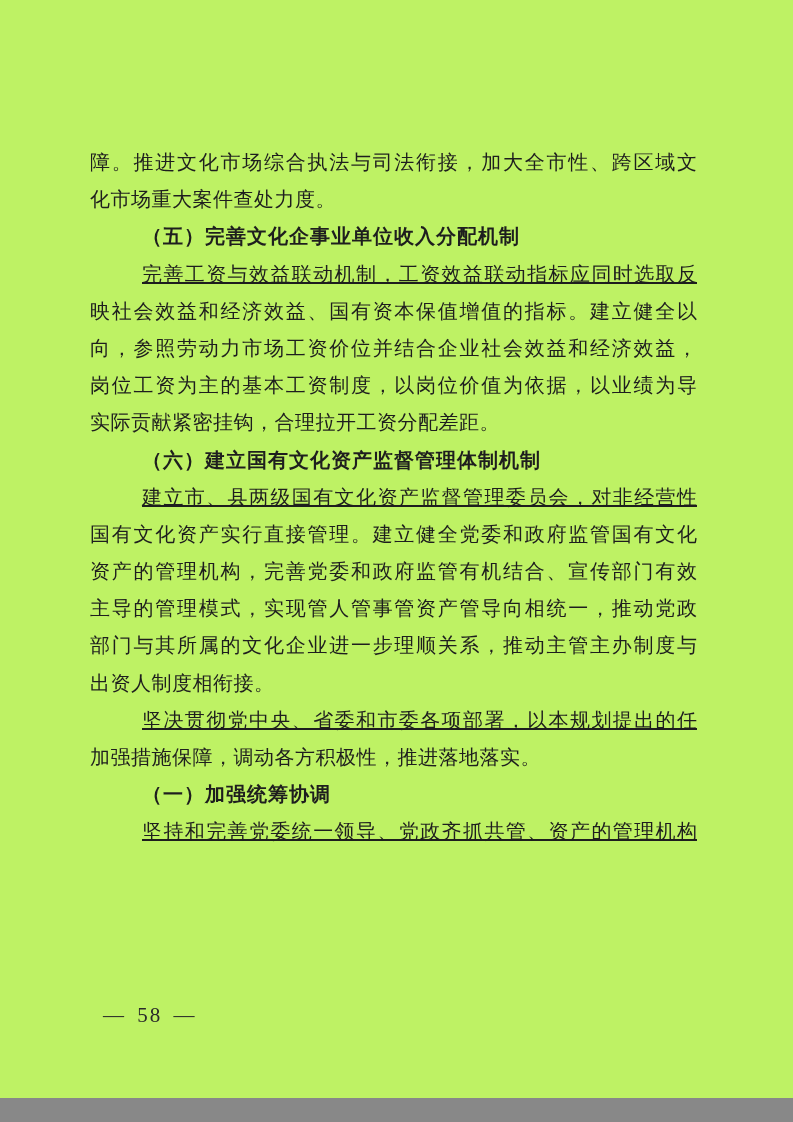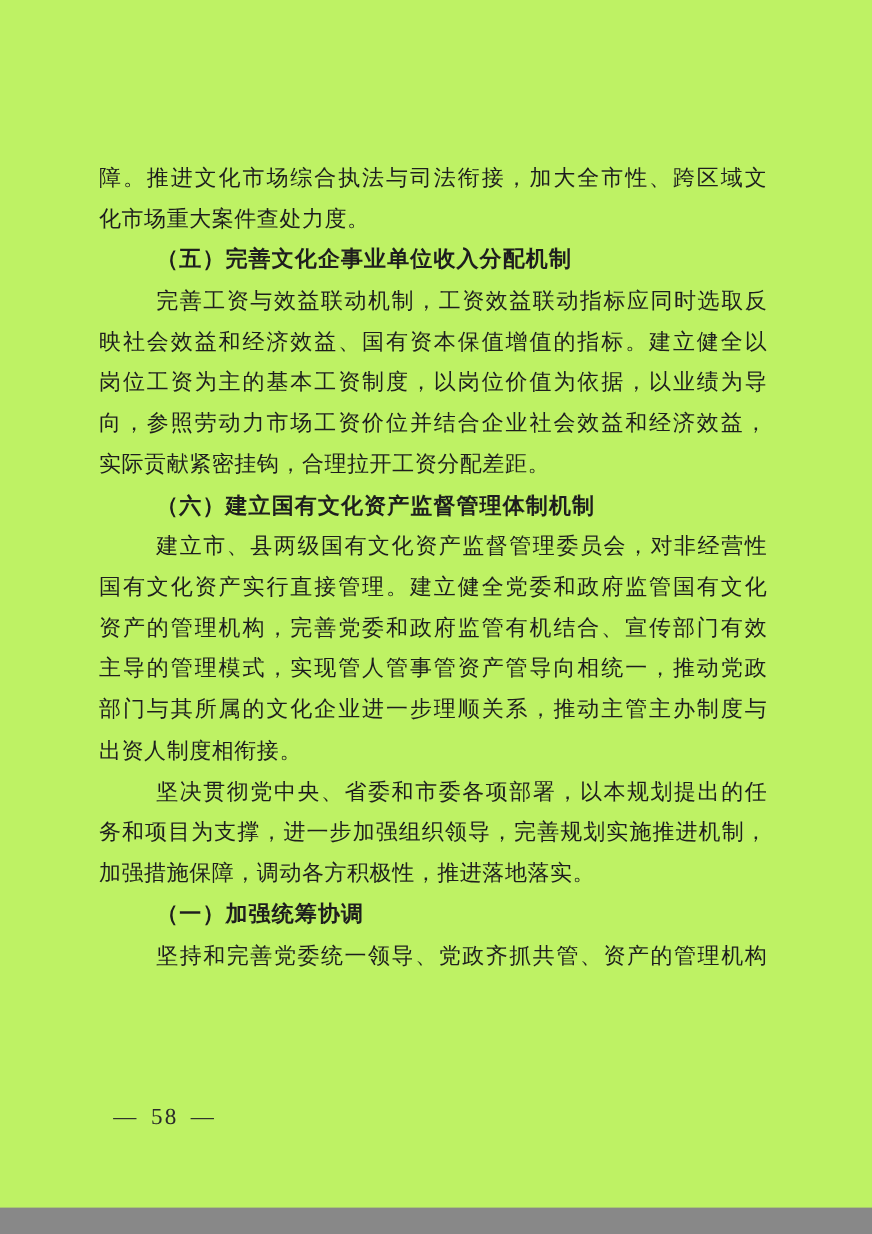--- a/index.html
+++ b/index.html
@@ -28,21 +28,21 @@
     white-space: normal;
     overflow: hidden;
   }
   
   .full {
     text-align: justify;
     text-align-last: justify;
     letter-spacing: 0;
   }
   
-  .first { padding-left: 52px; }
+  .first { padding-left: 52px; text-decoration: underline; }
   
   .end { text-align: left; }
   
   .hsub {
     padding-left: 52px;
     font-weight: bold;
     letter-spacing: 1px;
     text-align: left;
   }
   
@@ -70,32 +70,31 @@
 <body>
 
 <div class="page">
 
   <main class="text-block">
     <div class="ln full">障。推进文化市场综合执法与司法衔接，加大全市性、跨区域文</div>
     <div class="ln end">化市场重大案件查处力度。</div>
     <div class="ln hsub">（五）完善文化企事业单位收入分配机制</div>
     <div class="ln full first">完善工资与效益联动机制，工资效益联动指标应同时选取反</div>
     <div class="ln full">映社会效益和经济效益、国有资本保值增值的指标。建立健全以</div>
+    <div class="ln full">向，参照劳动力市场工资价位并结合企业社会效益和经济效益，</div>
     <div class="ln full">岗位工资为主的基本工资制度，以岗位价值为依据，以业绩为导</div>
-    <div class="ln full">向，参照劳动力市场工资价位并结合企业社会效益和经济效益，</div>
     <div class="ln end">实际贡献紧密挂钩，合理拉开工资分配差距。</div>
     <div class="ln hsub">（六）建立国有文化资产监督管理体制机制</div>
     <div class="ln full first">建立市、县两级国有文化资产监督管理委员会，对非经营性</div>
     <div class="ln full">国有文化资产实行直接管理。建立健全党委和政府监管国有文化</div>
     <div class="ln full">资产的管理机构，完善党委和政府监管有机结合、宣传部门有效</div>
     <div class="ln full">主导的管理模式，实现管人管事管资产管导向相统一，推动党政</div>
     <div class="ln full">部门与其所属的文化企业进一步理顺关系，推动主管主办制度与</div>
     <div class="ln end">出资人制度相衔接。</div>
     <div class="ln full first">坚决贯彻党中央、省委和市委各项部署，以本规划提出的任</div>
-    <div class="ln full">务和项目为支撑，进一步加强组织领导，完善规划实施推进机制，</div>
     <div class="ln end">加强措施保障，调动各方积极性，推进落地落实。</div>
     <div class="ln hsub">（一）加强统筹协调</div>
     <div class="ln full first">坚持和完善党委统一领导、党政齐抓共管、资产的管理机构</div>
   </main>
 
   <div class="footer">— 58 —</div>
 
 </div>
 
 </body></html>

